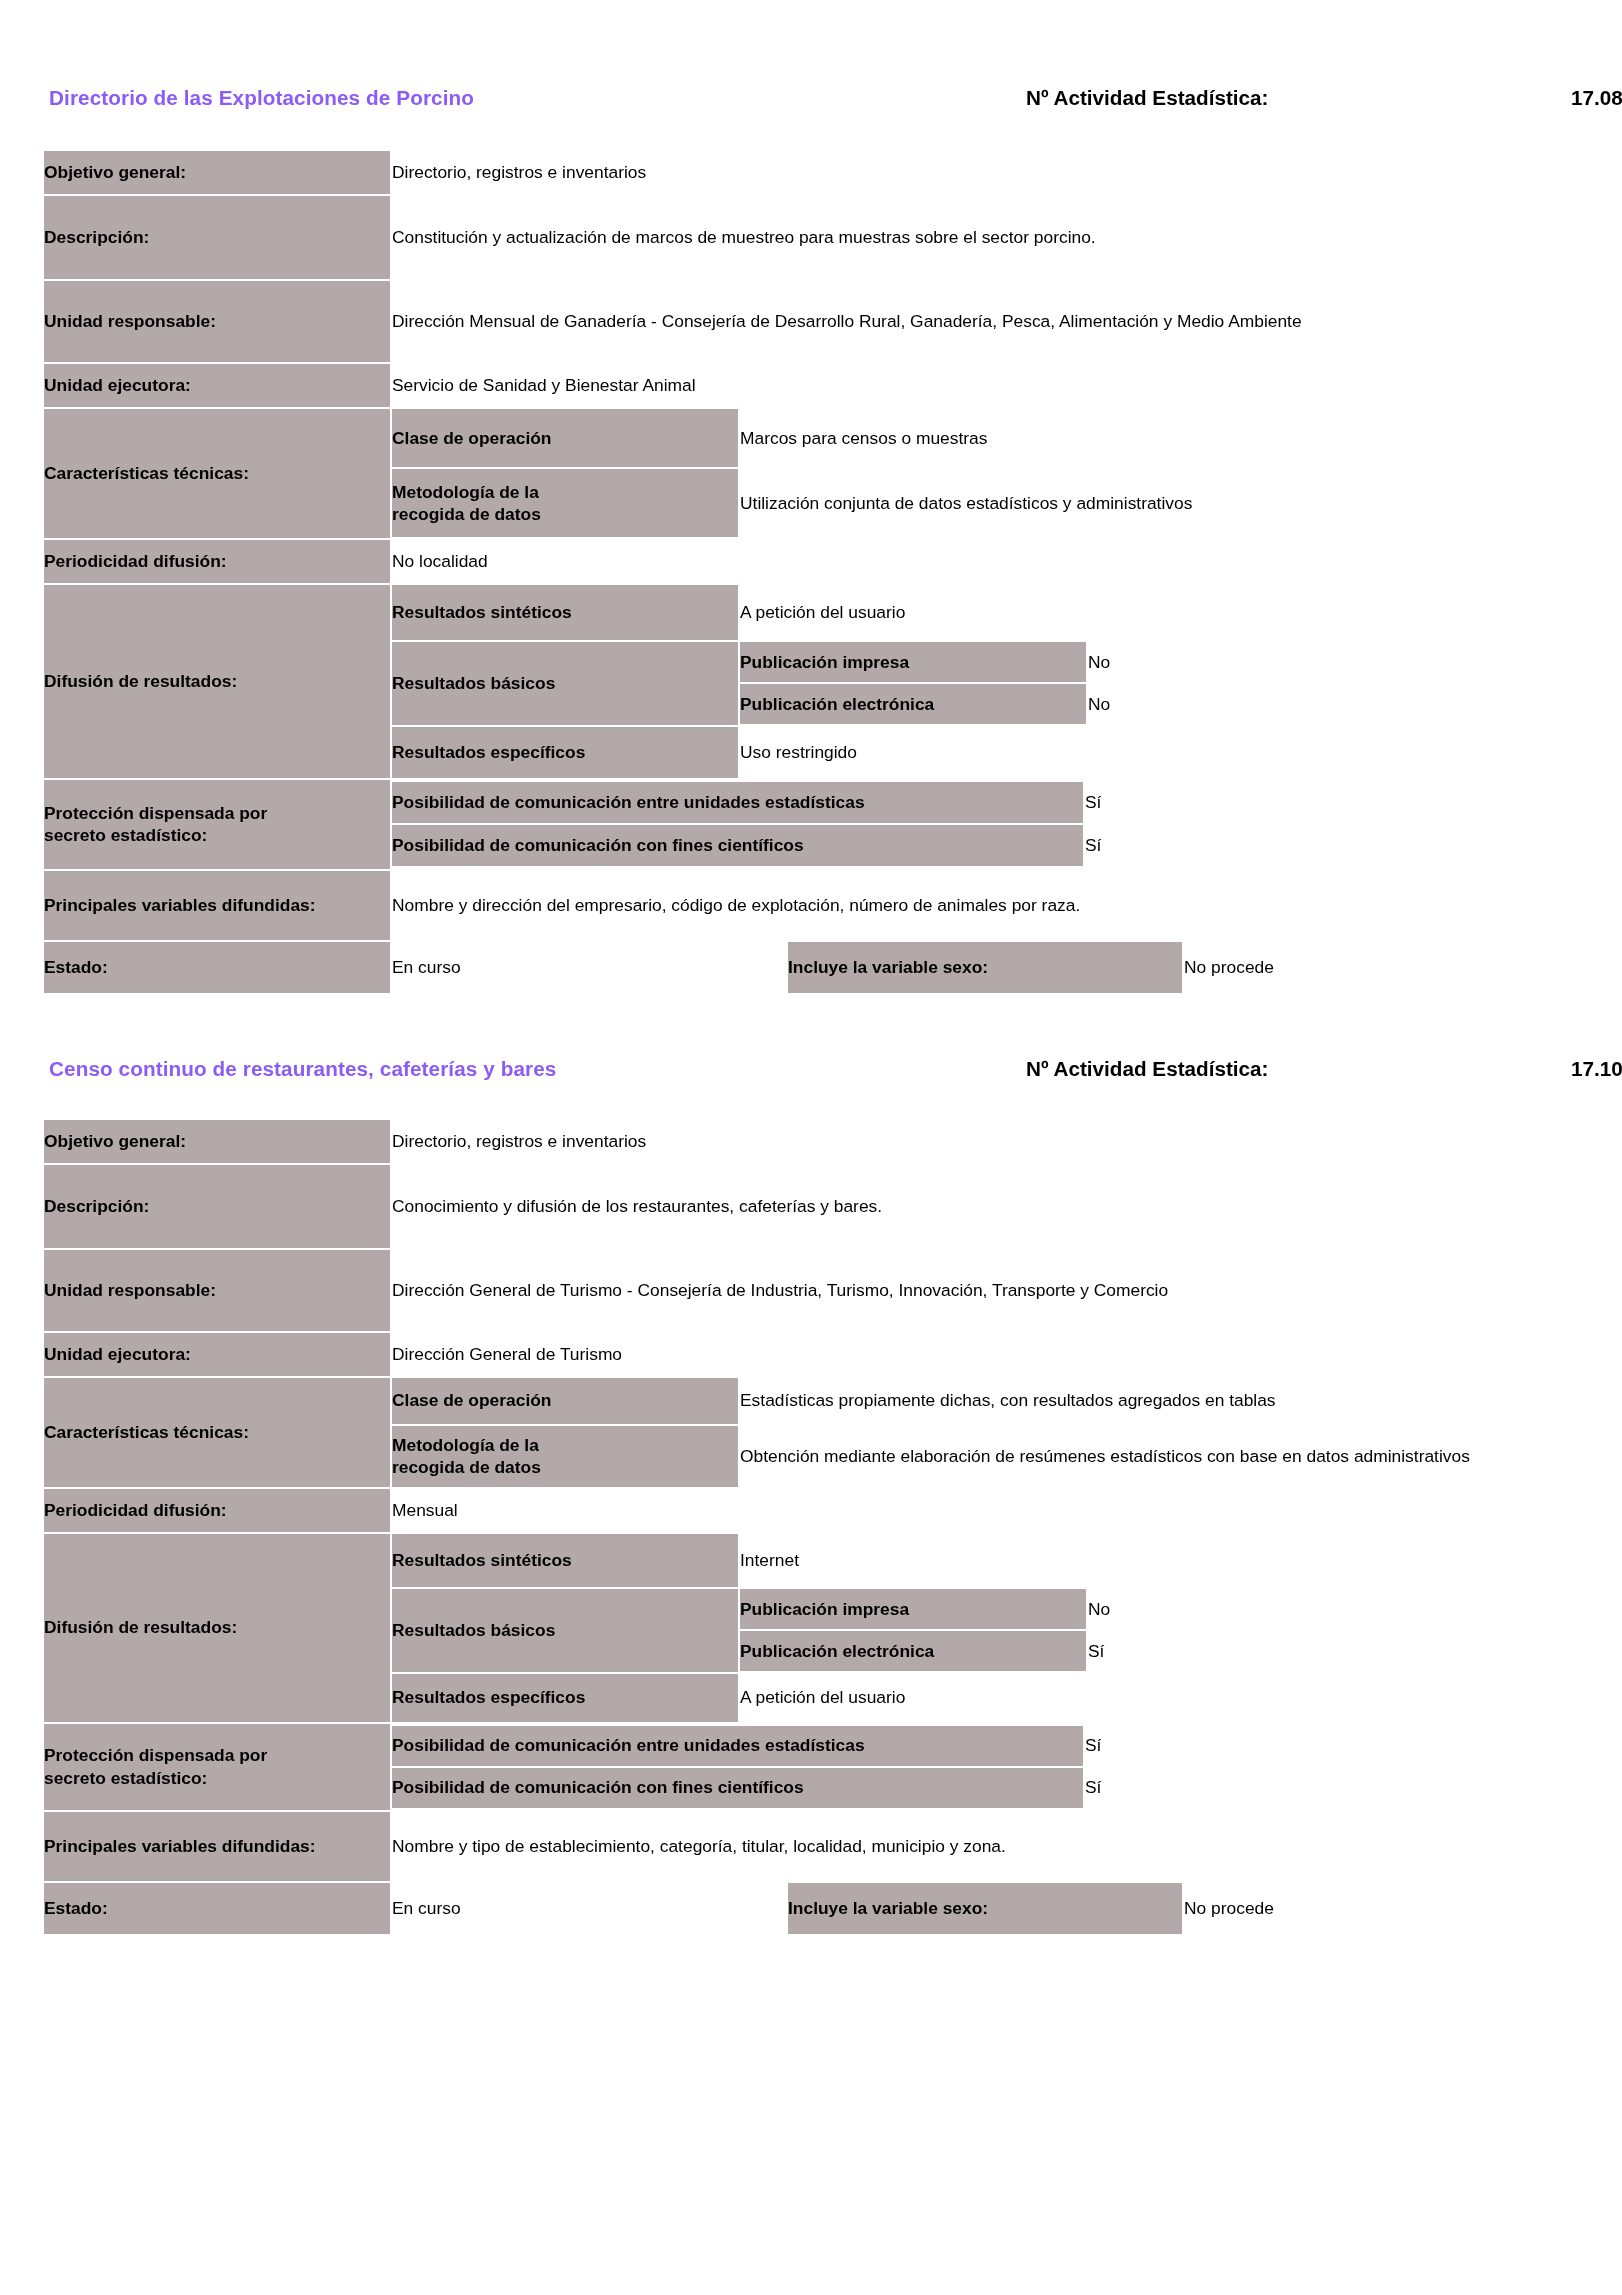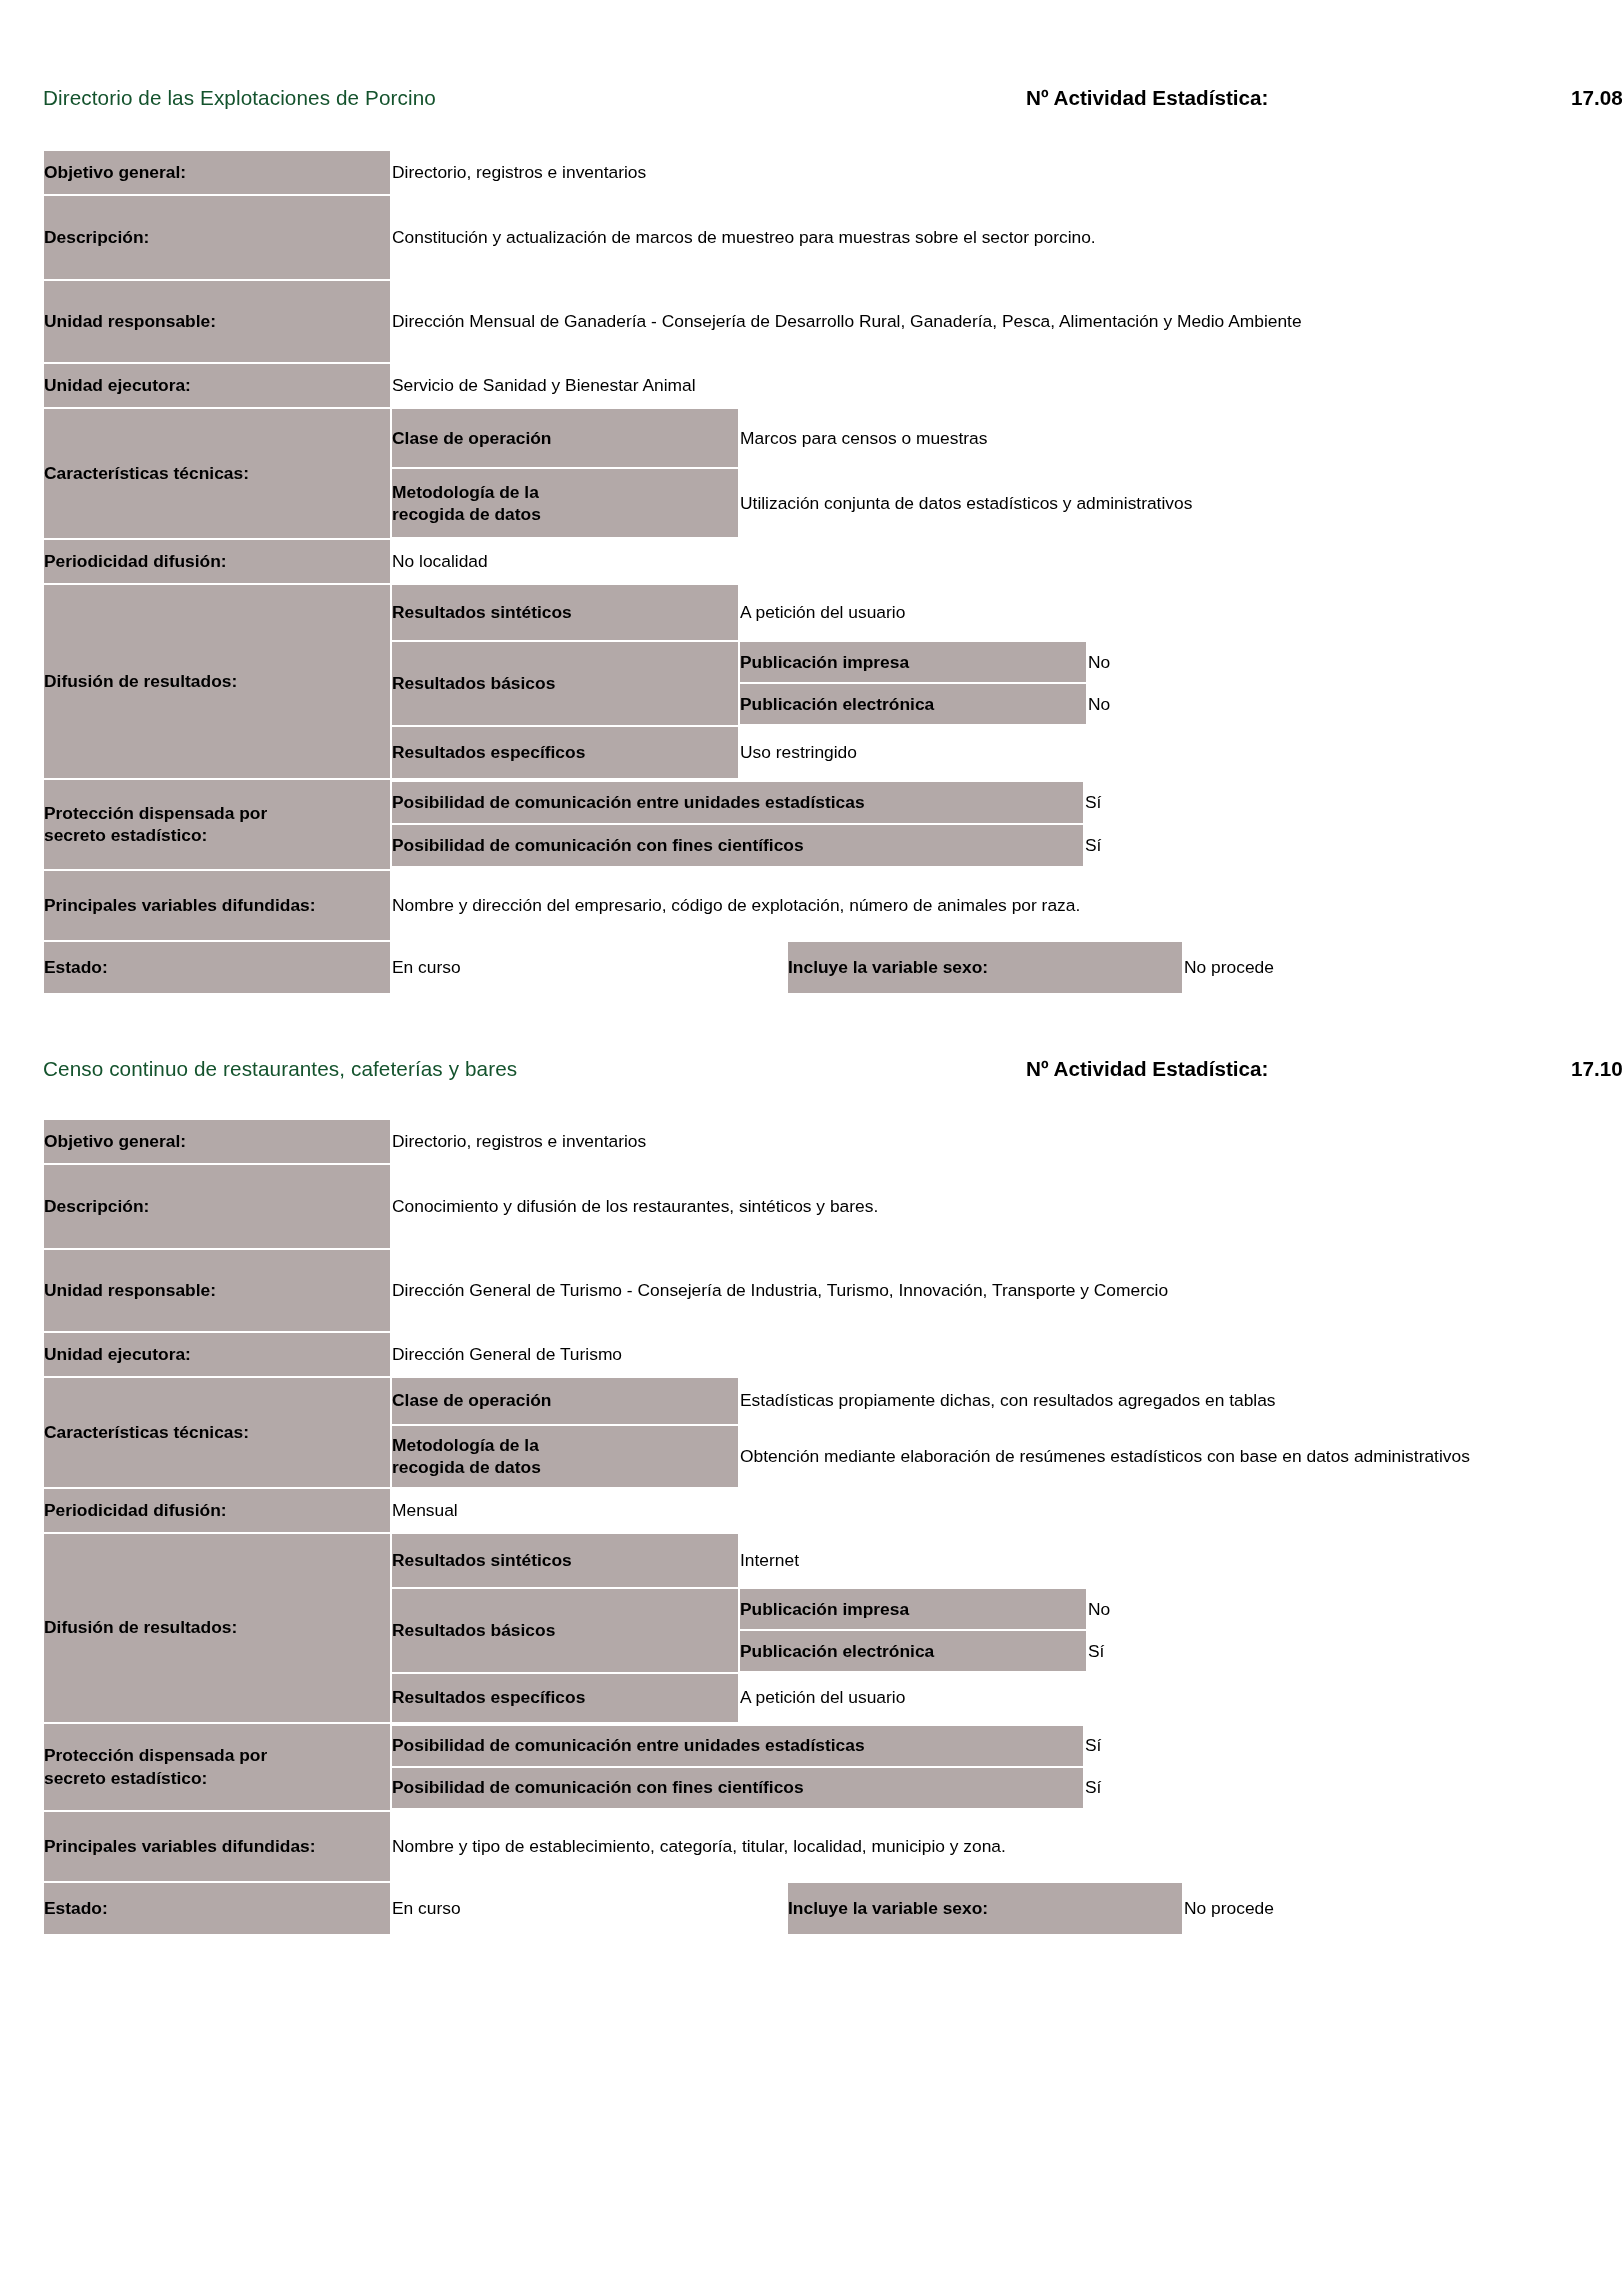--- a/index.html
+++ b/index.html
@@ -24,25 +24,26 @@
   }
 
   
   .sec-header {
     position: relative;
     height: 50px;
     display: flex;
     align-items: center;
   }
   .sec-title {
-    color: #14532d;
-    font-weight: normal;
+    color: #8b5cf6;
+    font-weight: bold;
     font-size: 20.7px;
     letter-spacing: 0.1px;
     white-space: nowrap;
+    margin-left: 6px;
   }
   .sec-num-label {
     position: absolute;
     left: 983px;
     font-weight: bold;
     font-size: 20.7px;
     white-space: nowrap;
   }
   .sec-num-value {
     position: absolute;
@@ -240,21 +241,21 @@
   <div style="height:25px"></div>
 
   <table class="tbl">
     <tbody>
         <tr>
       <td class="lbl lbl-l1" style="height:43px">Objetivo general:</td>
       <td class="val" colspan="3">Directorio, registros e inventarios</td>
     </tr>
     <tr>
       <td class="lbl lbl-l1" style="height:83px">Descripción:</td>
-      <td class="val" colspan="3">Conocimiento y difusión de los restaurantes, sintéticos y bares.</td>
+      <td class="val" colspan="3">Conocimiento y difusión de los restaurantes, cafeterías y bares.</td>
     </tr>
     <tr>
       <td class="lbl lbl-l1" style="height:81px">Unidad responsable:</td>
       <td class="val" colspan="3">Dirección General de Turismo - Consejería de Industria, Turismo, Innovación, Transporte y Comercio</td>
     </tr>
     <tr>
       <td class="lbl lbl-l1" style="height:43px">Unidad ejecutora:</td>
       <td class="val" colspan="3">Dirección General de Turismo</td>
     </tr>
 

